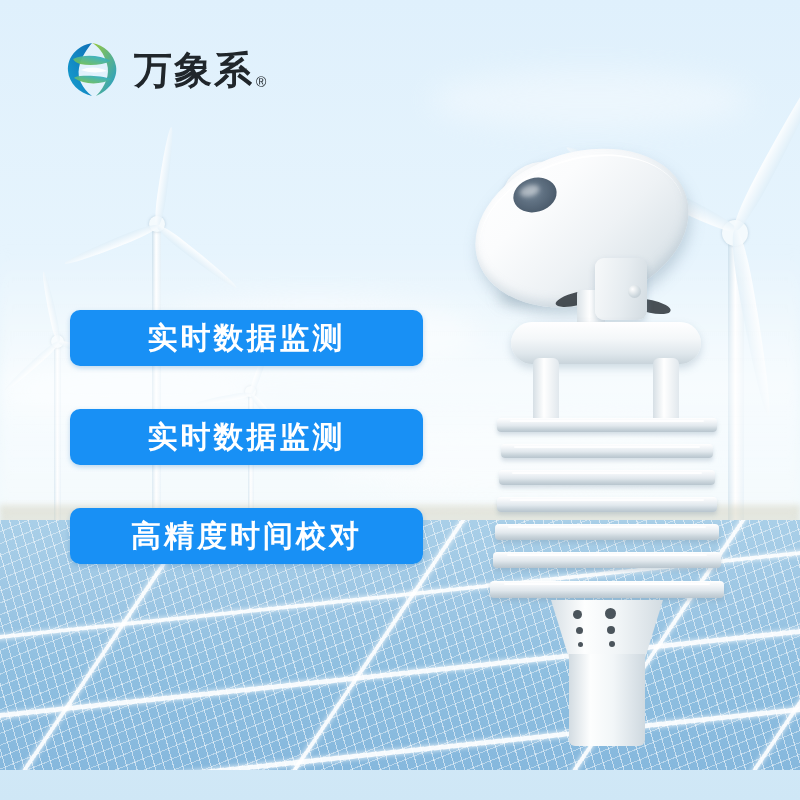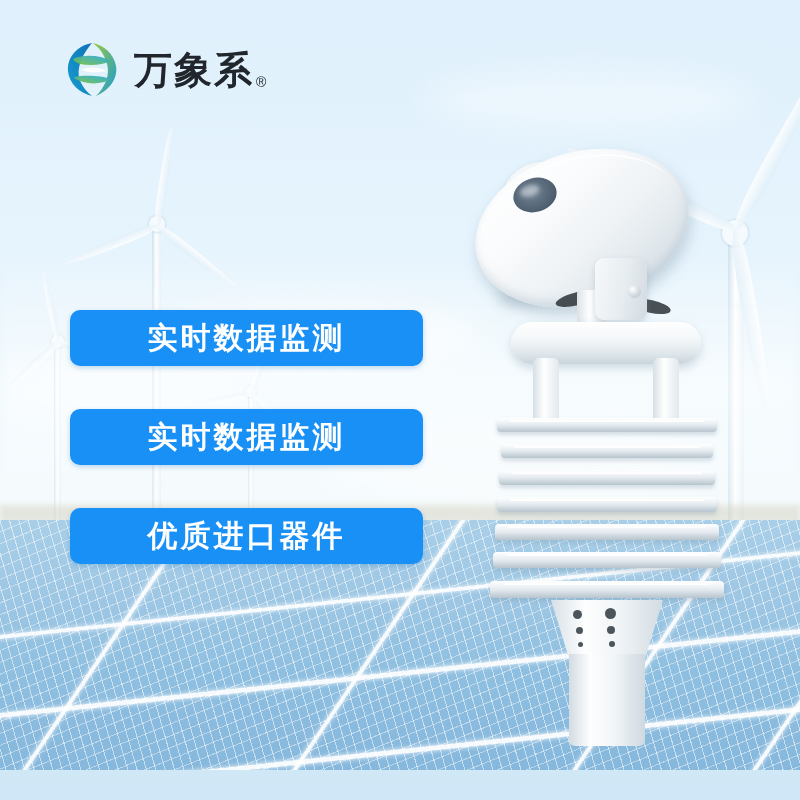--- a/index.html
+++ b/index.html
@@ -269,18 +269,18 @@
   </div>
 
   <div class="features">
     <div class="feat">
       <span>实时数据监测</span>
     </div>
     <div class="feat">
       <span>实时数据监测</span>
     </div>
     <div class="feat">
-      <span>优质进口器件</span>
+      <span>高精度时间校对</span>
     </div>
   </div>
 
 
 </div>
 
 </body></html>

